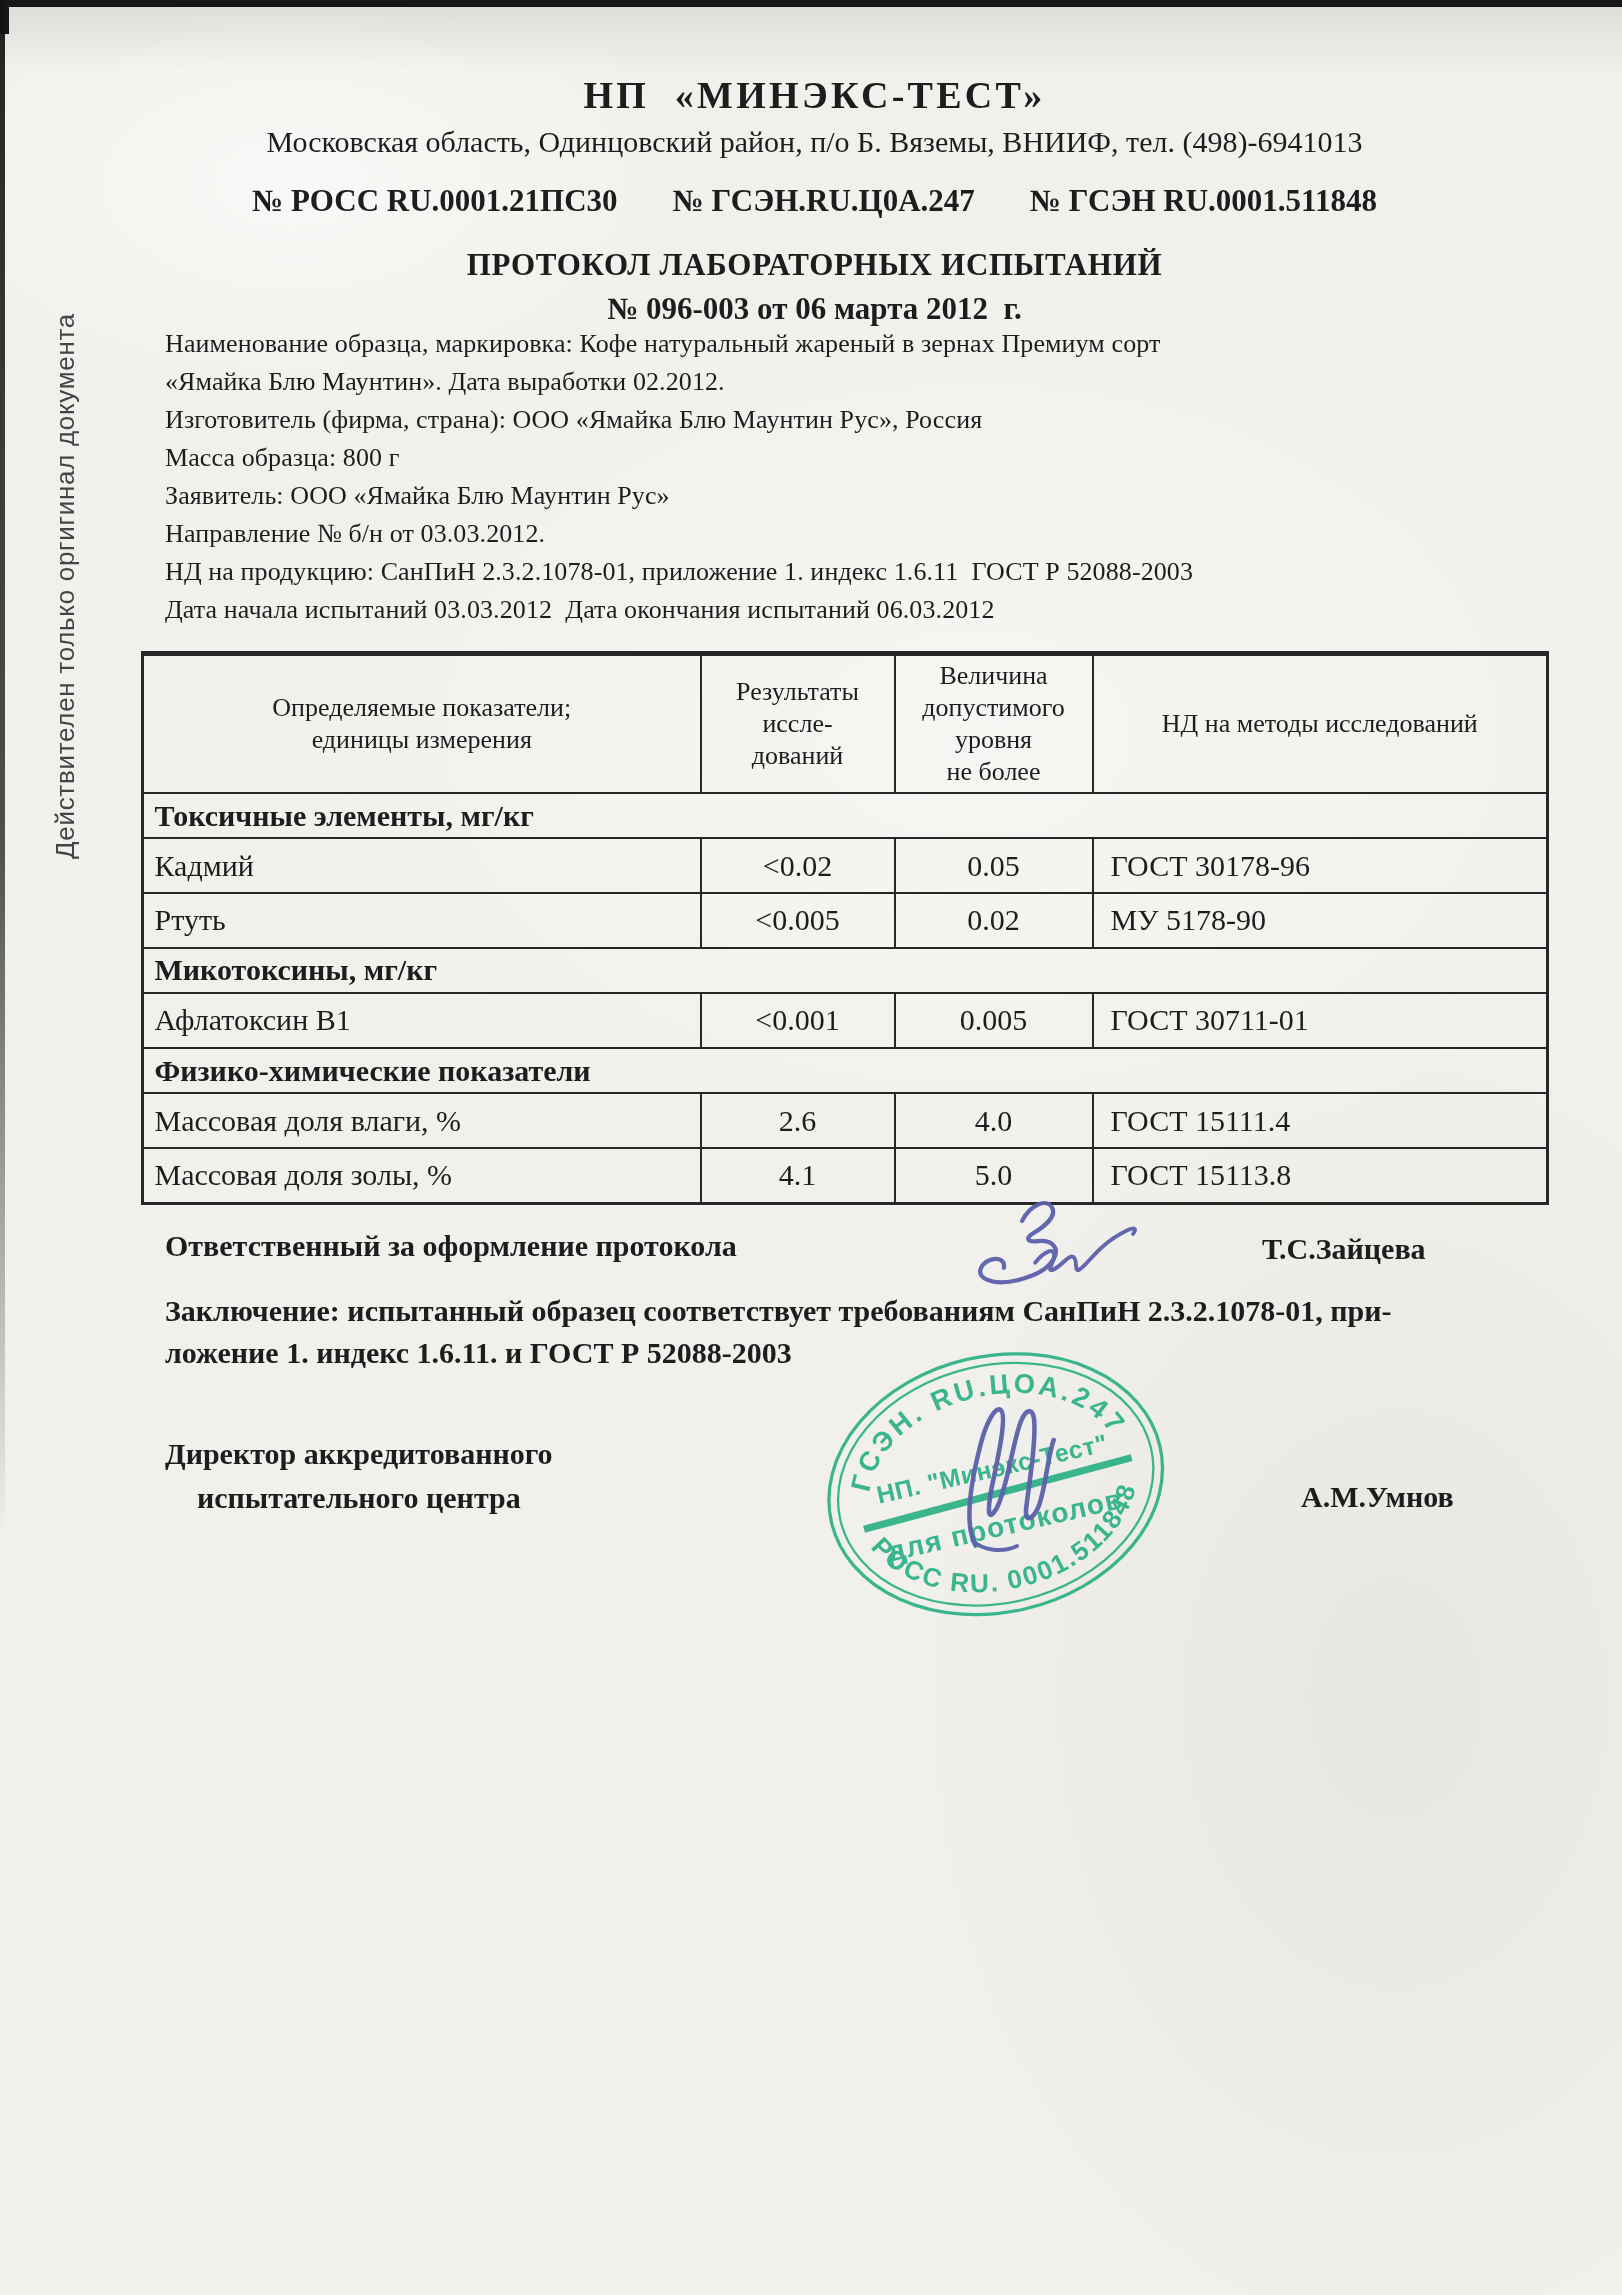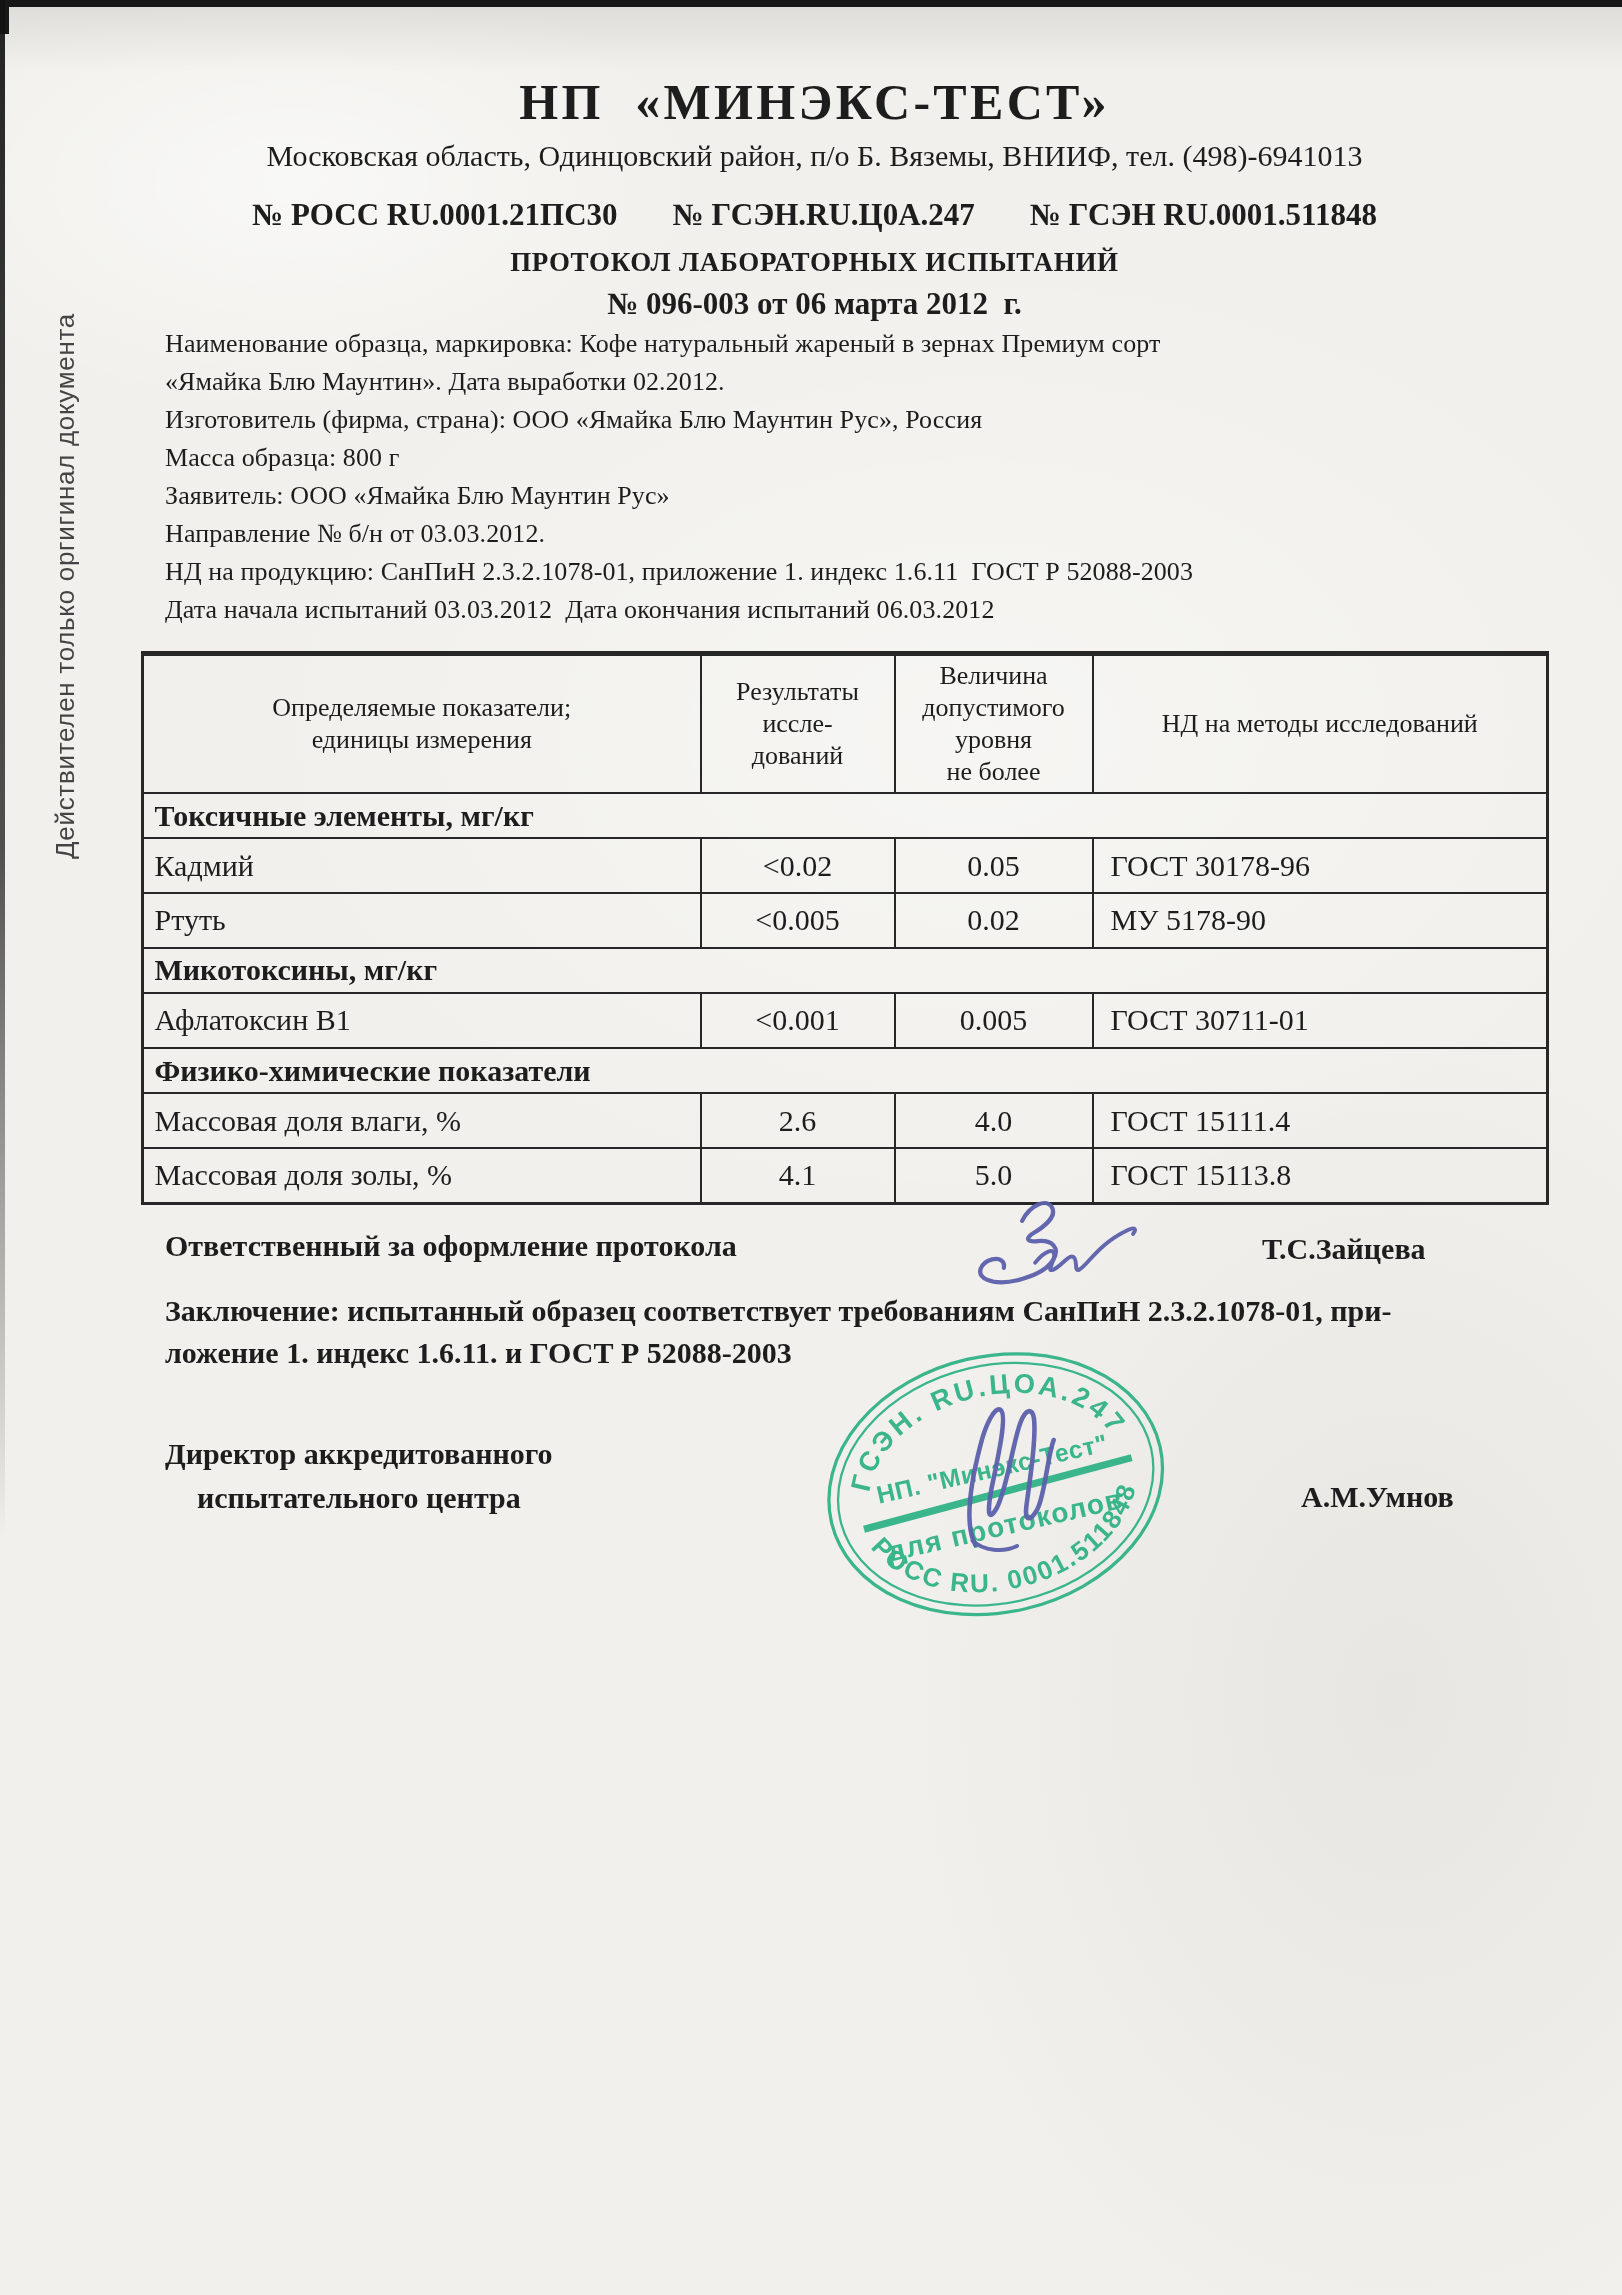--- a/index.html
+++ b/index.html
@@ -17,27 +17,27 @@
   .edge-corner{position:absolute;left:0;top:0;width:8.5px;height:34px;background:#171717;}
   .edge-left{position:absolute;left:0;top:0;width:4.6px;height:1538px;
     background:linear-gradient(180deg,rgba(18,18,18,.92),rgba(18,18,18,.72) 55%,rgba(18,18,18,0));}
 
   .side-stamp{position:absolute;left:65px;top:586px;
     transform:translate(-50%,-50%) rotate(-90deg);
     font-family:"Liberation Sans",sans-serif;font-size:26px;letter-spacing:0.7px;
     color:#2d2d30;white-space:nowrap;opacity:.88;}
 
   .hdr{position:absolute;left:39px;top:73px;width:1551px;text-align:center;}
-  .hdr-org{font-size:50px;font-weight:700;letter-spacing:3.3px;white-space:pre;}
+  .hdr-org{font-size:38px;font-weight:700;letter-spacing:3.3px;white-space:pre;}
   .hdr-addr{margin-top:7.9px;font-size:30px;}
   .hdr-certs{margin-top:24px;display:flex;justify-content:center;gap:55px;
     font-weight:700;font-size:31px;white-space:pre;}
 
   .title{position:absolute;left:39px;top:247px;width:1551px;text-align:center;}
-  .title-l1{font-size:27px;font-weight:700;letter-spacing:0.7px;}
+  .title-l1{font-size:31px;font-weight:700;letter-spacing:0.7px;}
   .title-l2{margin-top:7.9px;font-size:31px;font-weight:700;white-space:pre;}
 
   .details{position:absolute;left:165px;top:325px;font-size:26px;line-height:38px;letter-spacing:0.1px;}
   .details div{white-space:pre;}
 
   table.tbl{position:absolute;left:141px;top:651px;width:1404px;
     border-collapse:collapse;table-layout:fixed;font-size:30px;
     border:3.3px solid #272727;border-top-width:5.2px;}
   .tbl td,.tbl th{border:2px solid #272727;border-top-width:2.6px;border-bottom-width:2.6px;overflow:hidden;}
   .th-cell{font-weight:400;font-size:26px;line-height:1.22;text-align:center;

